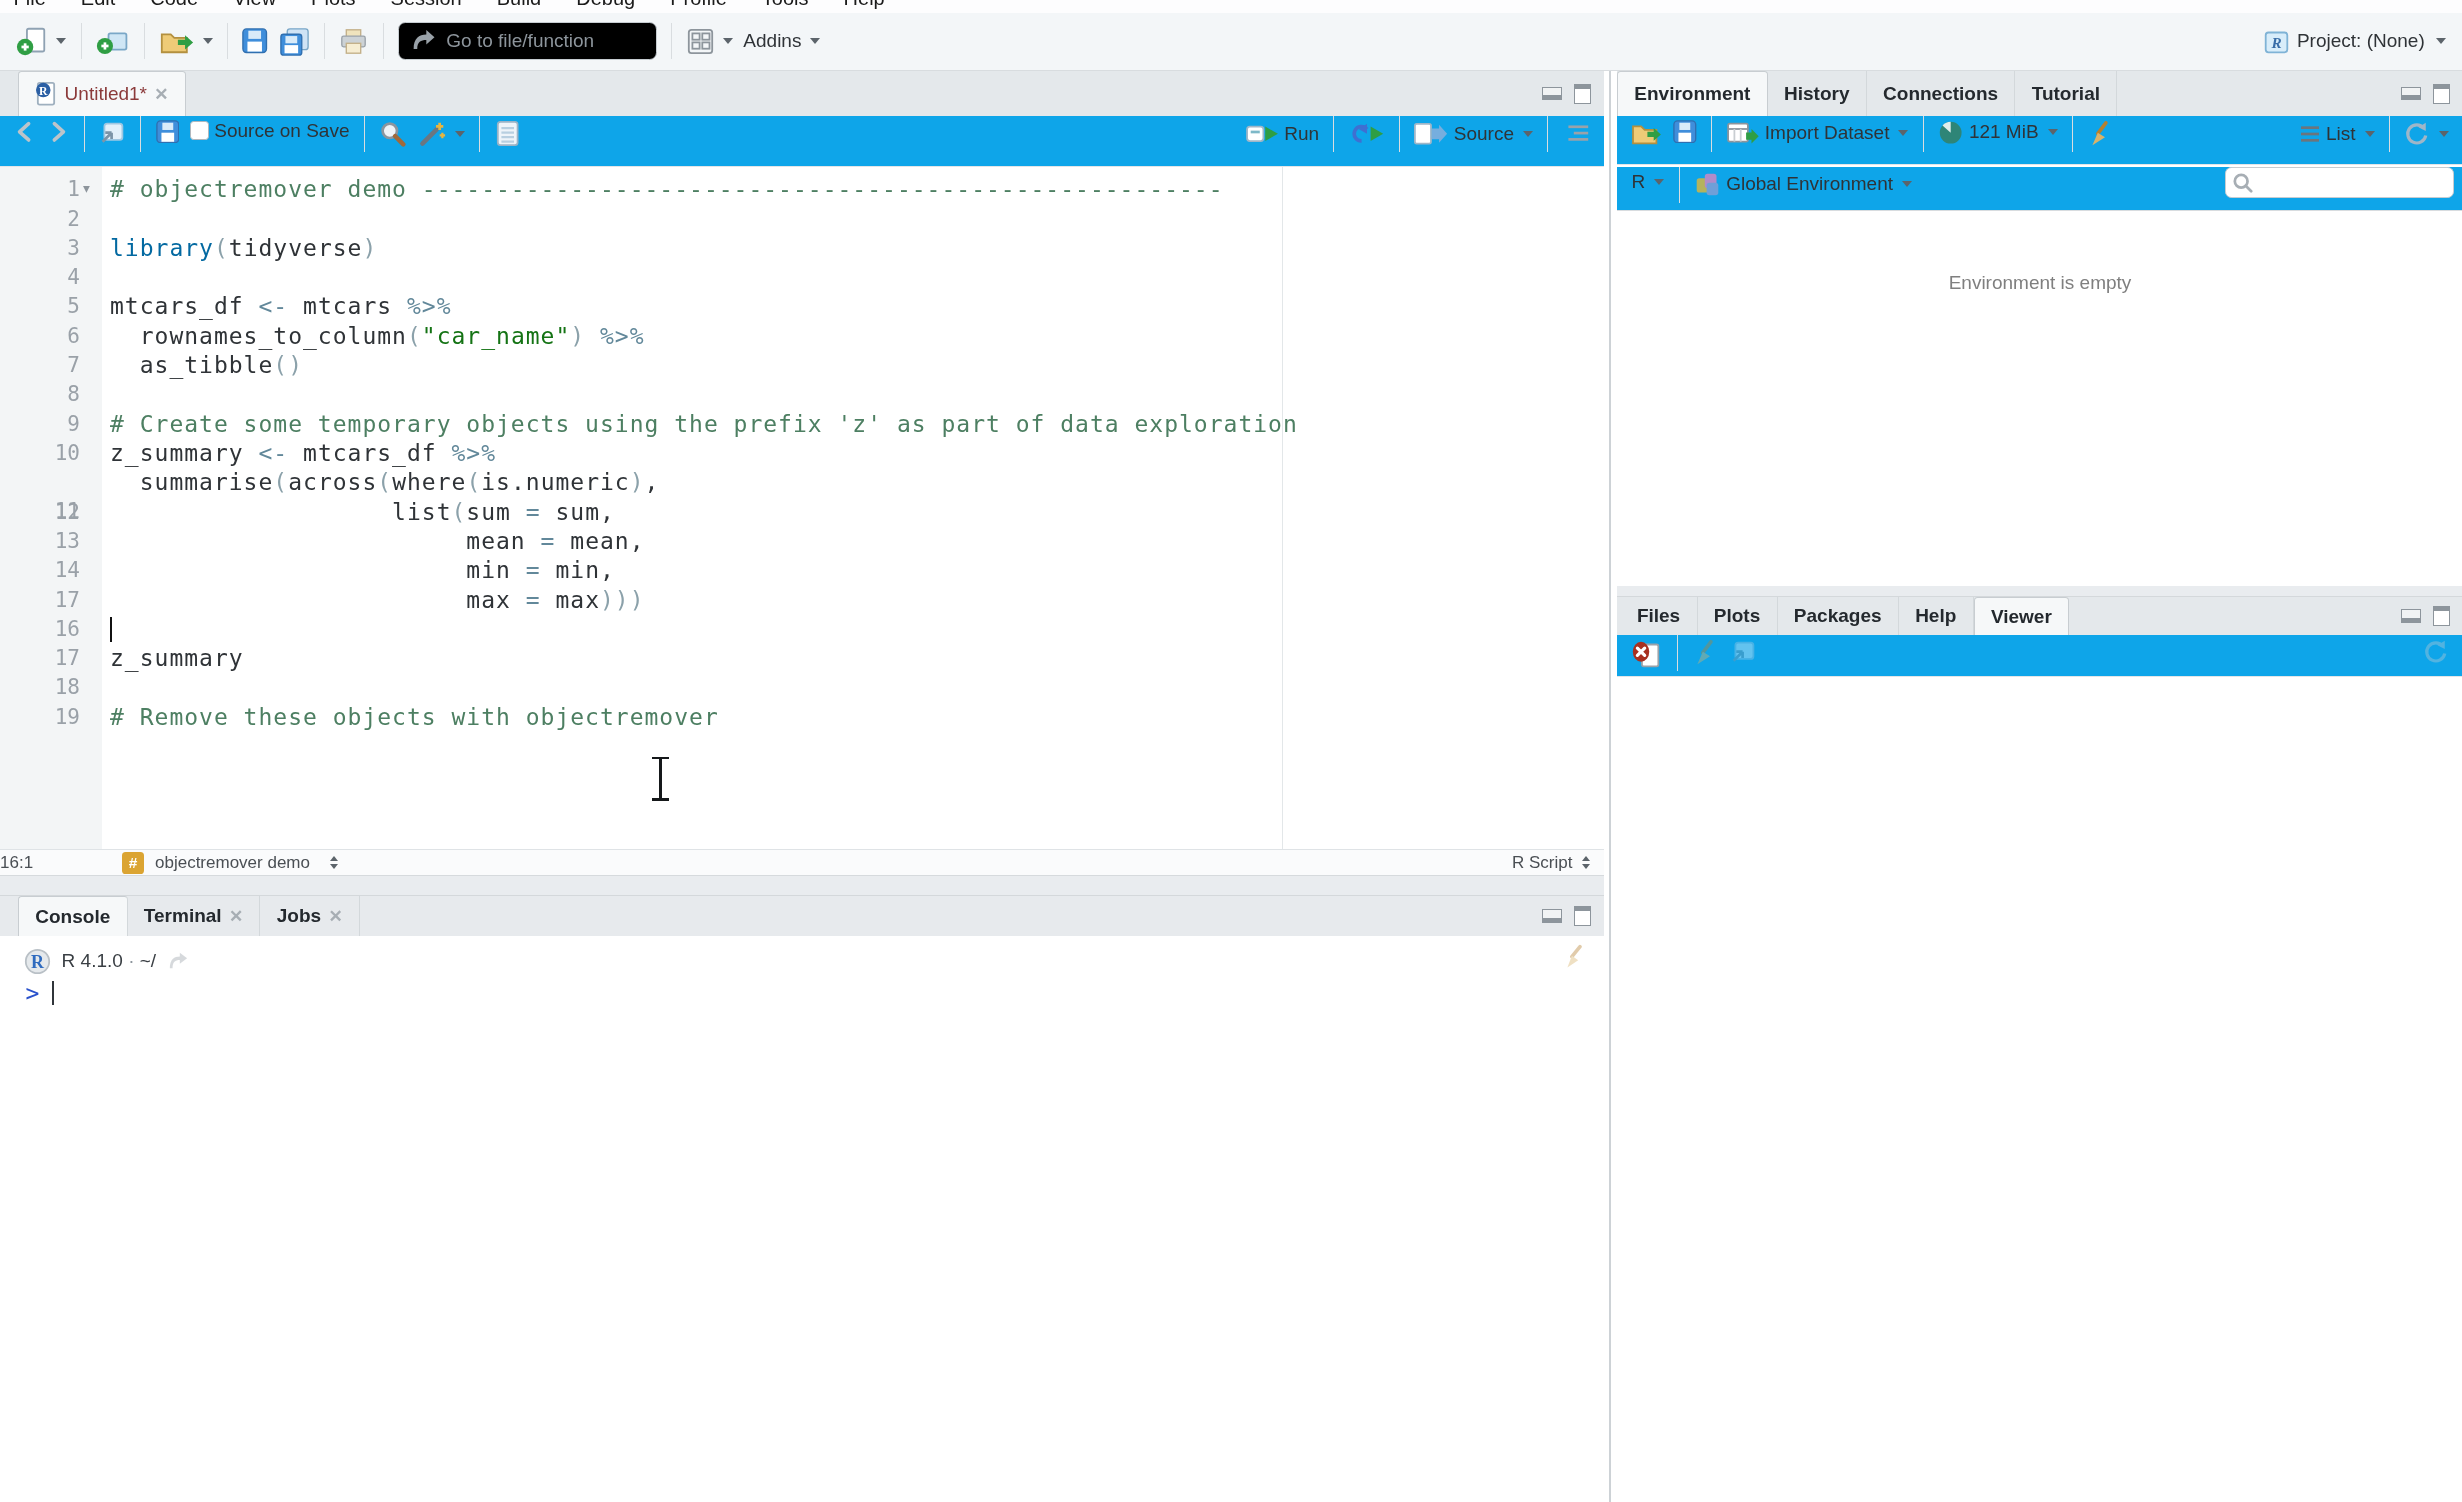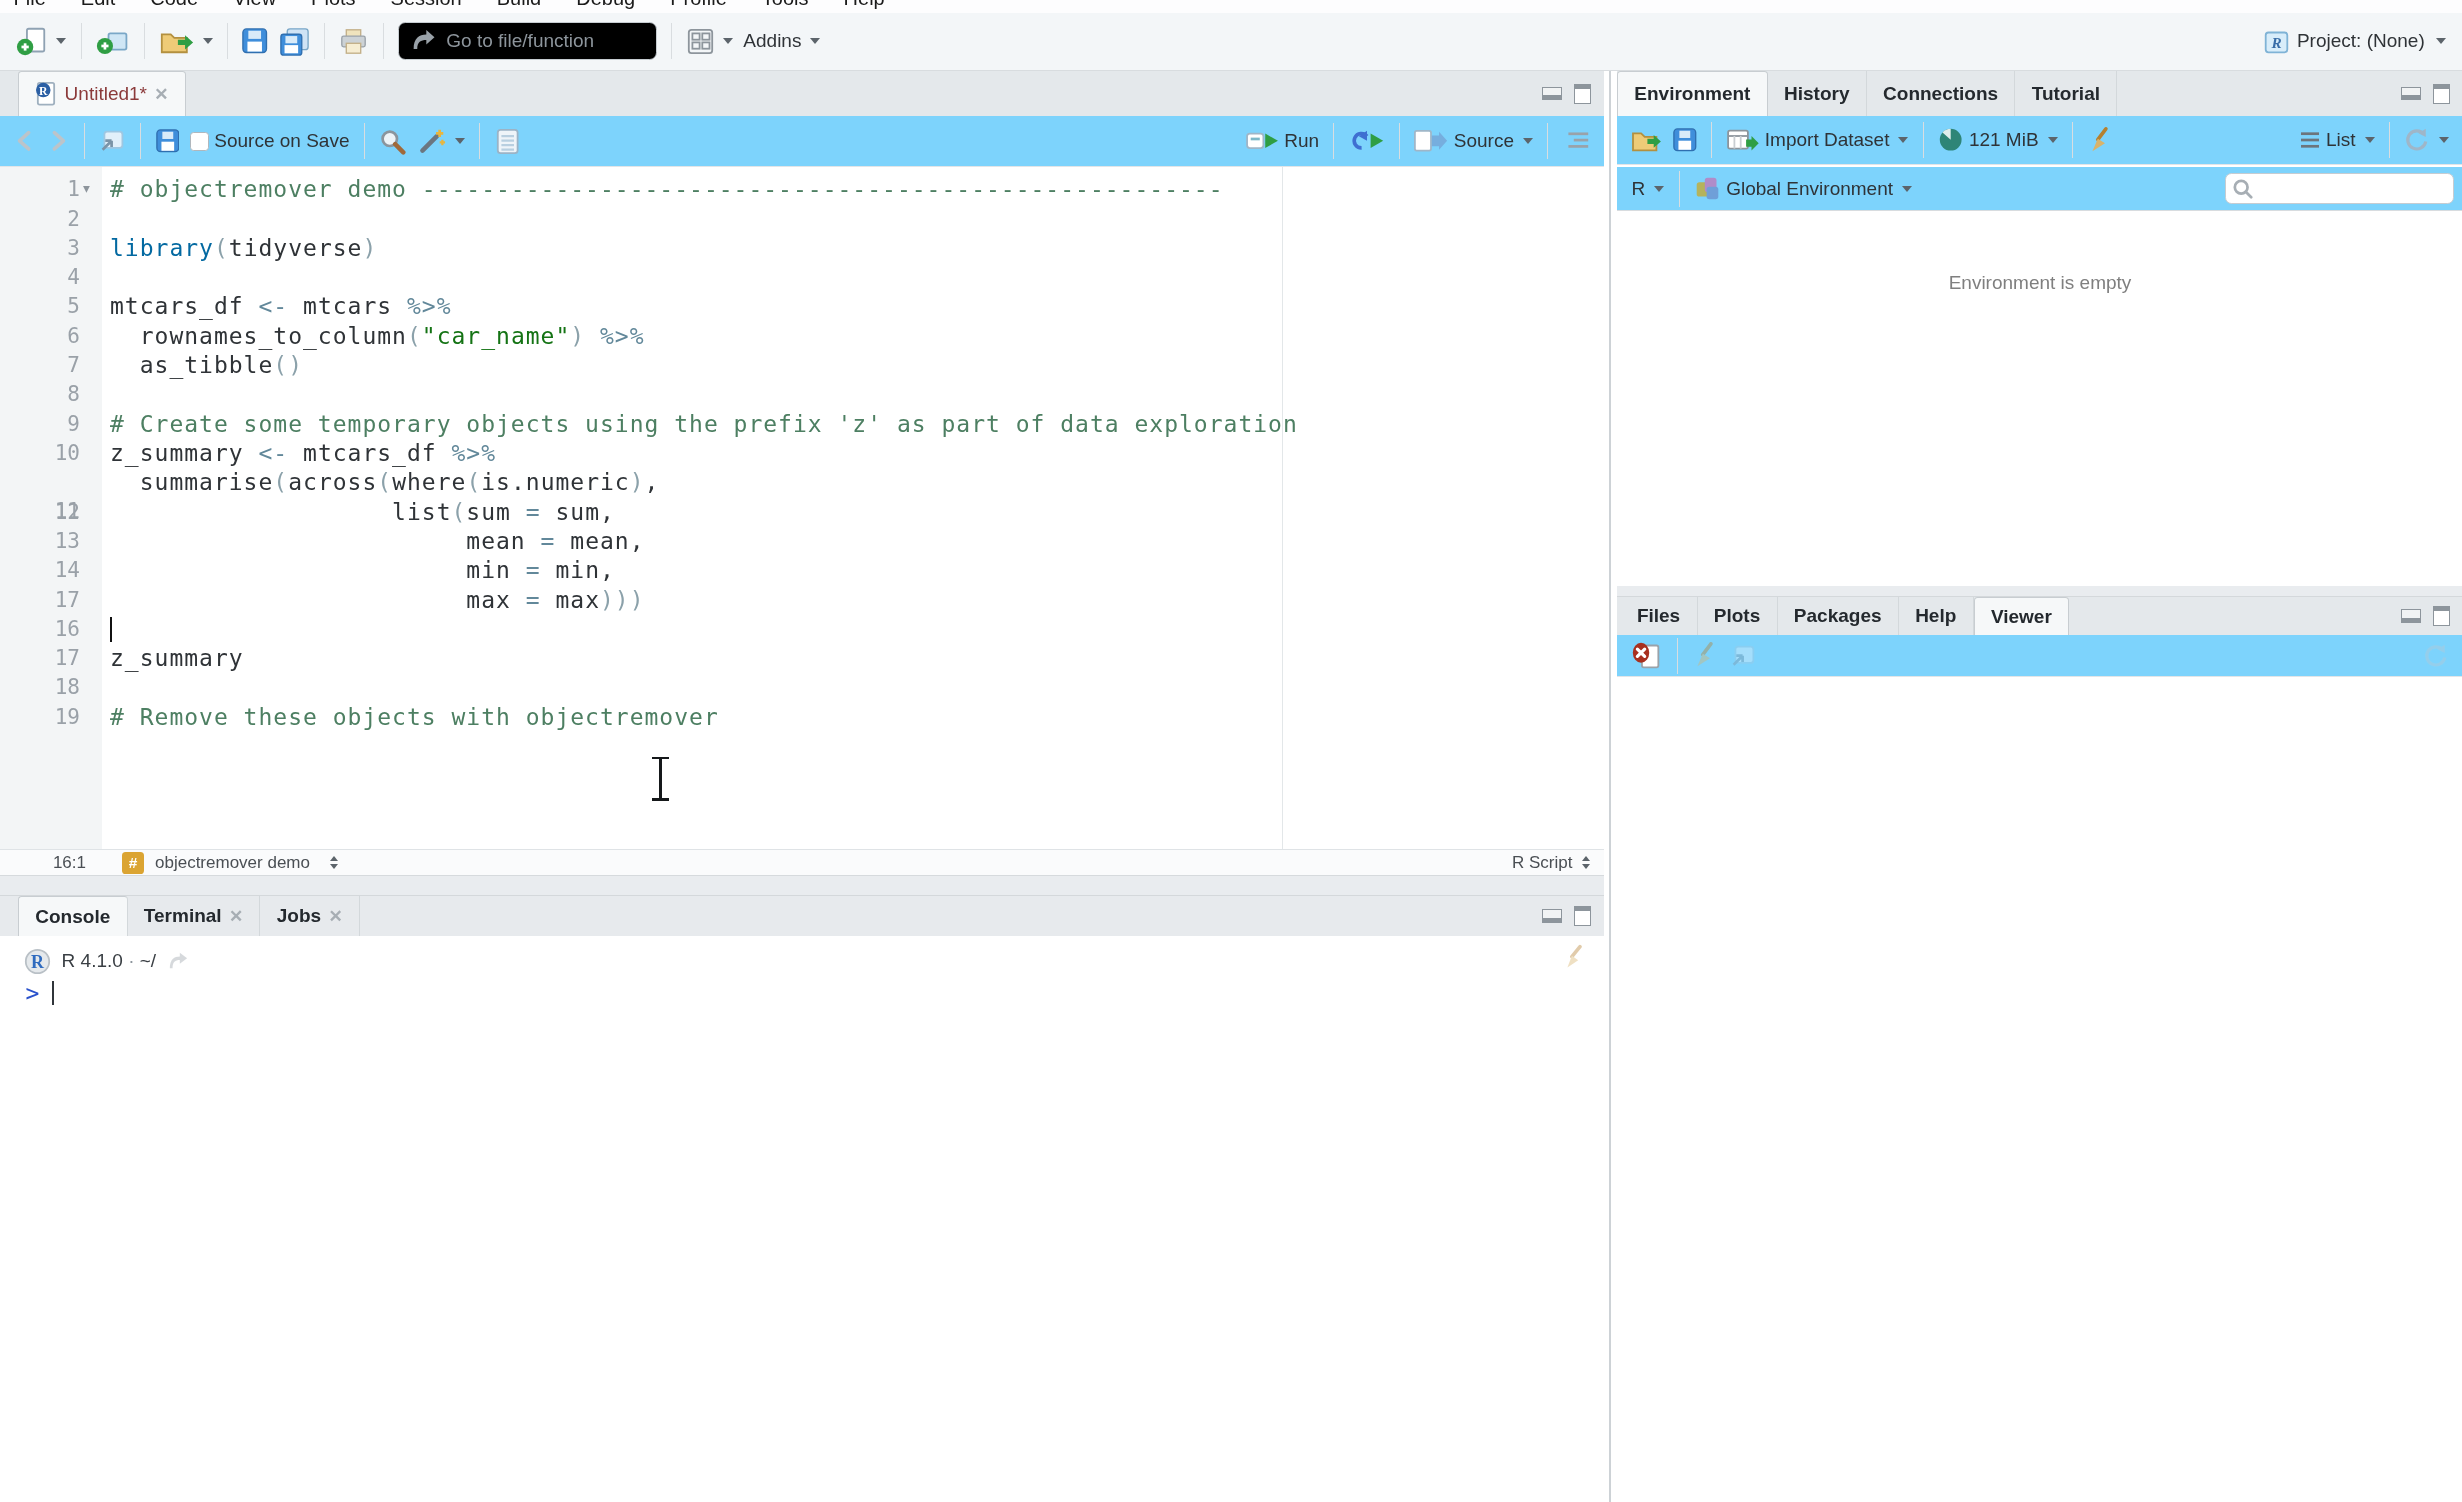--- a/index.html
+++ b/index.html
@@ -26,21 +26,21 @@
   }
   #goto-box .ph { color:#8d959c; font-size:19px; }
   #project-btn { margin-left:auto; display:flex; align-items:center; gap:7.3px; padding-right:5.4px; }
 
   
   .tabstrip { position:absolute; background:#e4e8eb; display:flex; align-items:stretch; }
   .tab { display:flex; align-items:center; gap:7.3px; padding:0 16.3px; font-size:19px; font-weight:600; color:#24292e;
          border-right:0.9px solid #d3d8db; }
   .tab.active { background:#f6f8f9; border:0.9px solid #c8cdd1; border-bottom:none; border-top-left-radius:3.6px; border-top-right-radius:3.6px; }
   .tab .x { color:#a7aeb4; font-size:17px; font-weight:700; }
-  .pane-toolbar { position:absolute; background:#7dd3fc; border-bottom:0.9px solid #e2e5e8; display:flex; align-items:center; padding:0 9px; }
+  .pane-toolbar { position:absolute; background:#0ea5e9; border-bottom:0.9px solid #e2e5e8; display:flex; align-items:flex-start; padding:0 9px; }
   .minmax { margin-left:auto; display:flex; align-items:center; gap:12.7px; padding-right:12.7px; }
   .ic-min { width:20px; height:13.6px; border:1.8px solid #8d959c; border-bottom:5.4px solid #8d959c; background:#f1f3f4; }
   .ic-max { width:17px; height:20px; border:1.8px solid #8d959c; border-top:5.4px solid #8d959c; background:#fff; }
   .grayed { opacity:0.40; }
 
   
   #src-tabstrip { left:0; top:71px; width:1604px; height:45px; }
   #src-tab { margin-left:18px; }
   #src-tab .lbl { color:#8b3a3a; font-weight:400; font-size:19px; }
   #src-toolbar { left:0; top:116px; width:1604px; height:51px; }
@@ -383,21 +383,21 @@
       </div>
     <div id="caret" style="top: 450px; left: 110px;"></div>
     <div id="ibeam">
       <div class="serif" style="top:1.8px"></div>
         <div class="stem"></div>
         <div class="serif" style="top:43px"></div>
     </div>
   </div>
 
   <div id="src-status">
-    <span style="width:86px; text-align:right;">16:1</span>
+    <span style="width:86px; ">16:1</span>
     <span style="display:flex; align-items:center; gap:11px; margin-left:36px;">
       <span id="hash-badge">#</span>
       <span>objectremover demo</span>
       <span class="updn">
           <i class="u"></i>
           <i class="d"></i>
         </span>
     </span>
     <span style="margin-left:auto; display:flex; align-items:center; padding-right:14.5px;">
       <span>R Script</span>

